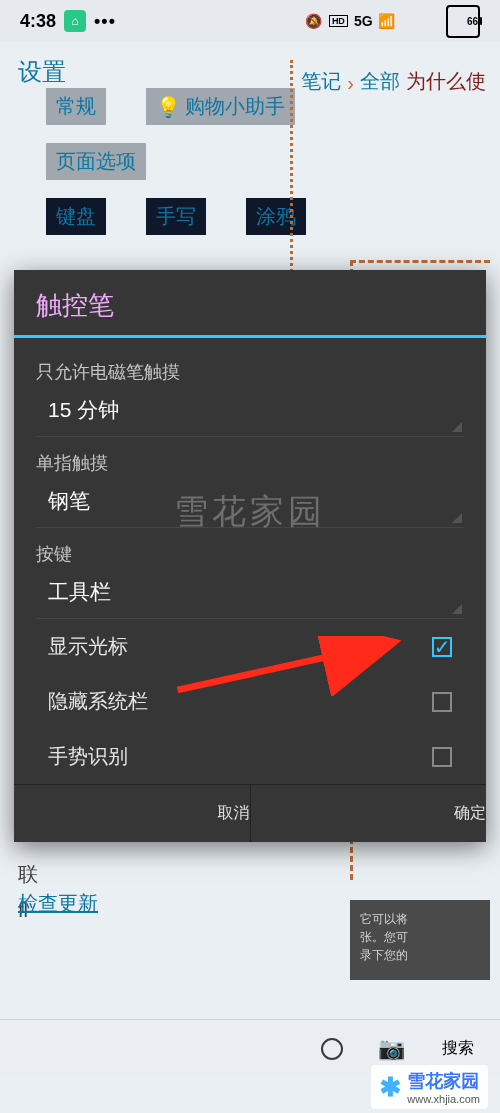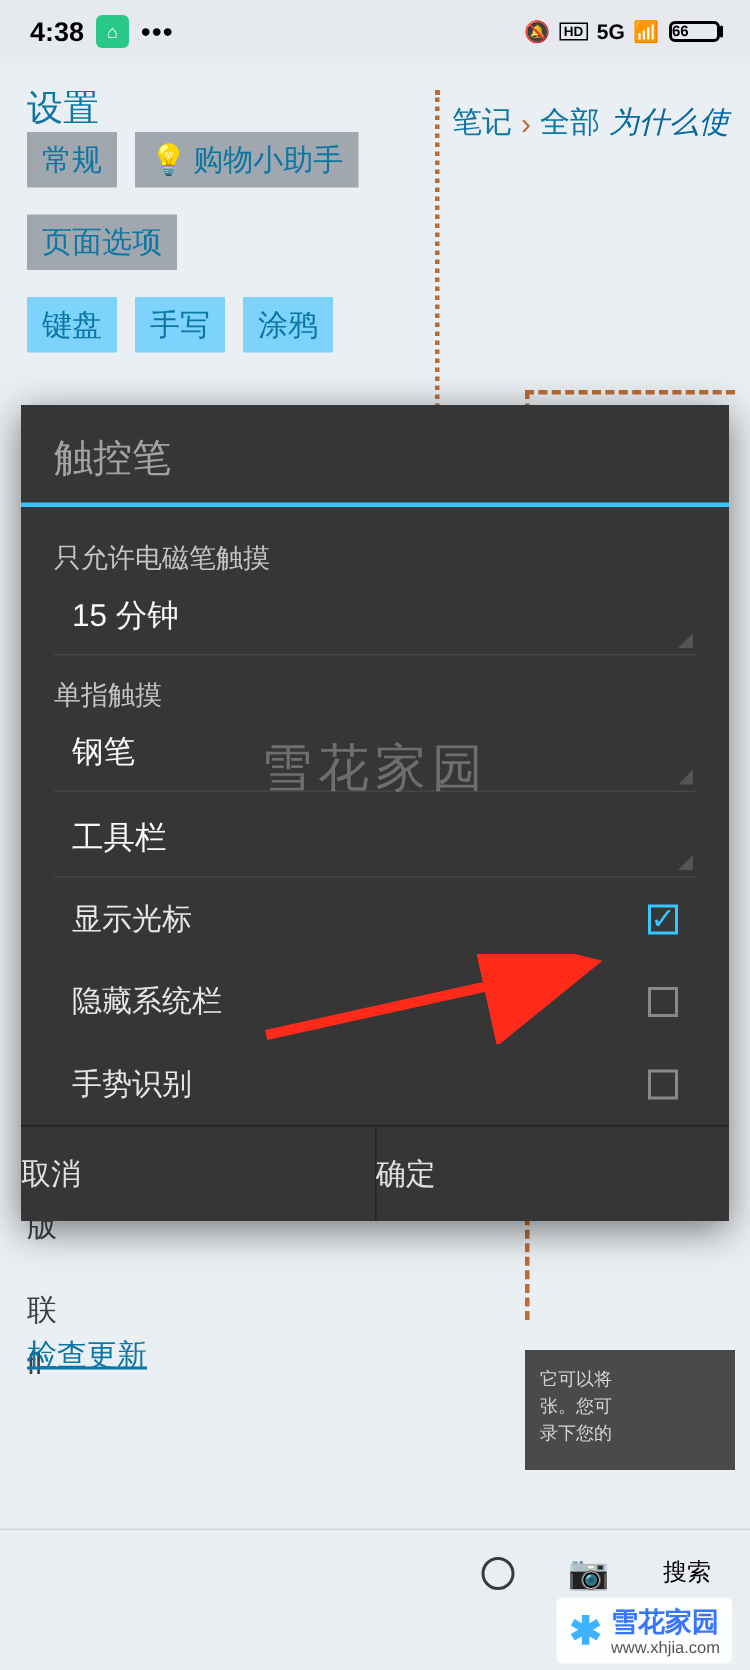--- a/index.html
+++ b/index.html
@@ -4,58 +4,58 @@
   <style>
     * { box-sizing: border-box; margin: 0; padding: 0; }
     body { font-family: -apple-system, sans-serif; background: #eaeff3; width: 500px; height: 1113px; overflow: hidden; position: relative; }
 
     
     .status-bar { height: 42px; background: #e6eaef; display: flex; align-items: center; justify-content: space-between; padding: 0 20px; font-size: 18px; font-weight: 600; }
     .status-left { display: flex; align-items: center; gap: 8px; }
     .status-right { display: flex; align-items: center; gap: 6px; font-size: 14px; }
     .mijia-icon { background: #28c988; color: #fff; width: 22px; height: 22px; border-radius: 4px; display: inline-flex; align-items: center; justify-content: center; font-size: 12px; font-weight: bold; }
     .dots { letter-spacing: 1px; }
-    .battery { border: 2px solid #000; border-radius: 4px; width: 34px; height: 14px; display: inline-flex; align-items: center; justify-content: flex-start; font-size: 10px; position: relative; }
+    .battery { border: 2px solid #000; border-radius: 4px; width: 34px; height: 33px; display: inline-flex; align-items: center; justify-content: flex-end; font-size: 10px; position: relative; margin-left: 44px; }
     .battery::after { content: ''; position: absolute; right: -4px; width: 2px; height: 8px; background: #000; border-radius: 1px; }
 
     
     .bg-content { padding: 14px 18px; color: #0d76a3; }
     .bg-title { font-size: 24px; font-weight: 500; color: #0d76a3; }
     .bg-tags { display: flex; gap: 12px; flex-wrap: wrap; margin-bottom: 18px; }
-    .bg-tag { background: #a0a7ae; color: #0d76a3; padding: 5px 10px; font-size: 20px; display: inline-flex; align-items: center; gap: 4px; }
-    .bg-tag.blue { background: #7dd3fc; }
+    .bg-tag { background: #a0a7ae; color: #0d76a3; padding: 5px 10px; font-size: 20px; display: inline-flex; align-items: center; gap: 4px; margin-left: 28px; }
+    .bg-tag.blue { background: #0f172a; }
     .lightbulb { color: #ffd23f; }
     .bg-link { color: #0d76a3; text-decoration: underline; margin-top: 10px; display: inline-block; font-size: 20px; }
 
     .divider-v { position: absolute; left: 290px; top: 60px; width: 0; height: 260px; border-left: 3px dotted #be6b34; }
     .breadcrumb { position: absolute; right: 14px; top: 68px; font-size: 20px; color: #0d76a3; display: flex; gap: 6px; align-items: flex-end; }
     .breadcrumb .sep { color: #be6b34; }
-    .breadcrumb .dim { color: #0369a1; font-style: italic; }
+    .breadcrumb .dim { color: #7f1d1d; }
 
     .dotted-box { position: absolute; right: 10px; top: 260px; width: 140px; height: 620px; border-left: 3px dashed #be6b34; border-top: 3px dashed #be6b34; }
     .dotted-box2 { position: absolute; right: 10px; top: 900px; width: 140px; height: 80px; background: #4a4a4a; color: #d5d5d5; padding: 10px; font-size: 12px; line-height: 1.5; overflow: hidden; }
 
     
     .dialog { position: absolute; left: 14px; right: 14px; top: 270px; background: #363636; color: #e6e6e6; box-shadow: 0 6px 24px rgba(0,0,0,0.5); }
-    .dialog-title { color: #a3a3a3; font-size: 26px; padding: 18px 22px 12px; font-weight: 400; }
+    .dialog-title { color: #f0abfc; font-size: 26px; padding: 18px 22px 12px; font-weight: 400; }
     .dialog-hr { height: 3px; background: #35c6ff; }
     .dialog-body { padding: 8px 0 0; }
 
     .setting-group { padding: 8px 22px 0; }
     .setting-label { font-size: 18px; color: #c4c4c4; padding: 6px 0 4px; }
     .setting-value { font-size: 21px; color: #fafafa; padding: 8px 4px 12px 12px; position: relative; }
     .setting-value::after { content: ''; position: absolute; right: 2px; bottom: 4px; width: 0; height: 0; border-left: 10px solid transparent; border-bottom: 10px solid #545454; }
     .thin-line { height: 1px; background: #454545; margin: 0 22px; }
 
     .check-row { display: flex; align-items: center; justify-content: space-between; padding: 14px 34px; font-size: 20px; color: #e6e6e6; }
     .checkbox { width: 20px; height: 20px; border: 2px solid #888; display: inline-flex; align-items: center; justify-content: center; }
     .checkbox.checked { border-color: #35c6ff; color: #35c6ff; }
 
     .dialog-buttons { display: flex; border-top: 1px solid #222; }
-    .dialog-btn { flex: 1; text-align: left; padding: 18px 0; font-size: 20px; color: #e0e0e0; }
+    .dialog-btn { flex: 1; text-align: right; padding: 18px 0; font-size: 16px; color: #e0e0e0; }
     .dialog-btn:first-child { border-right: 1px solid #222; }
 
     
     .arrow { position: absolute; left: 130px; top: 636px; width: 320px; height: 60px; pointer-events: none; z-index: 10;}
 
     
     .bottom-bar { position: absolute; bottom: 36px; left: 0; right: 0; height: 58px; background: #eaedf1; display: flex; align-items: center; justify-content: flex-end; gap: 36px; padding: 0 26px; border-top: 1px solid #d4d4d4; }
     .bottom-icon { font-size: 22px; color: #3a3a3a; }
     .circle-icon { width: 22px; height: 22px; border: 2px solid #3a3a3a; border-radius: 50%; }
 
@@ -137,20 +137,21 @@
       <div class="setting-label">只允许电磁笔触摸</div>
       <div class="setting-value">15 分钟</div>
     </div>
     <div class="thin-line"></div>
     <div class="setting-group">
       <div class="setting-label">单指触摸</div>
       <div class="setting-value">钢笔</div>
     </div>
     <div class="thin-line"></div>
     <div class="setting-group">
+      <div class="setting-label">按键</div>
       <div class="setting-value">工具栏</div>
     </div>
     <div class="thin-line"></div>
 
     <div class="check-row">
       <span>显示光标</span>
       <span class="checkbox checked">✓</span>
     </div>
     <div class="check-row">
       <span>隐藏系统栏</span>

